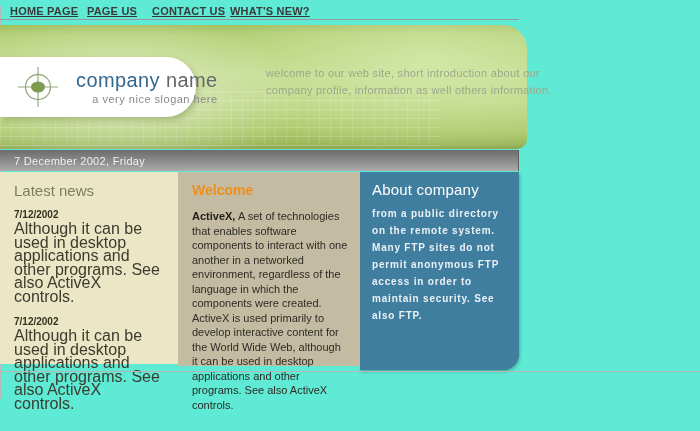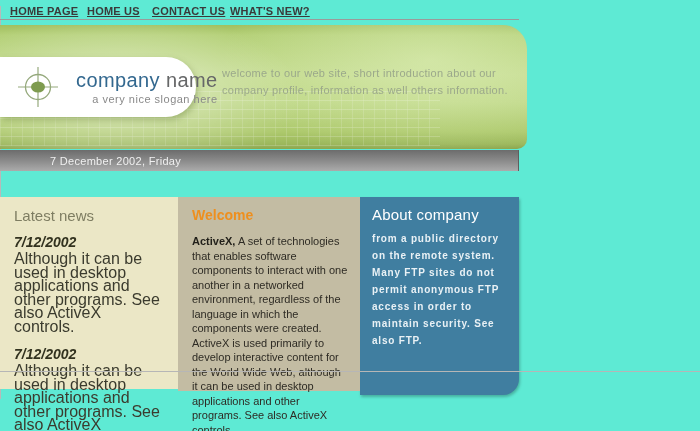--- a/index.html
+++ b/index.html
@@ -74,42 +74,42 @@
   .logo-slogan { font-size: 11px; color: #898989; letter-spacing: 0.5px; margin-top: 1px; }
   .banner-copy { position: absolute; left: 222px; top: 31px; width: 330px; }
   .banner-title {
     font-size: 16px; font-weight: normal;
     color: #848f7e; letter-spacing: 0.3px;
   }
   .banner-intro {
     margin-top: 9px;
     width: 320px;
     font-size: 11px; line-height: 17px;
-    color: #9ba88b; letter-spacing: 0.3px;
+    color: #9ba88b; letter-spacing: 0.3px; margin-left: 44px;
   }
   
   .datebar {
     position: absolute;
     left: 0; top: 150px;
     width: 519px; height: 21px;
     background: linear-gradient(180deg, #6c6c6c 0%, #8d8d8d 55%, #ababab 100%);
     border-right: 1px solid #5f5f5f;
-    display: flex; align-items: center; padding-left: 36px;
+    display: flex; align-items: center;
   }
   .datebar-text { margin-left: 14px; font-size: 11px; color: #f0f0f0; letter-spacing: 0.3px; }
   
-  .col { position: absolute; top: 172px; margin-top: 25px; }
+  .col { position: absolute; top: 172px; }
   .col-news {
     left: 0; width: 178px; height: 192px;
     background: #ebe7c6;
     padding: 10px 14px;
   }
   .col-news-title { font-size: 15px; font-weight: normal; color: #7e7d62; margin-bottom: 10px; }
   .news-item { margin-bottom: 13px; }
-  .news-date { font-size: 14px; font-weight: bold; color: #32321f; margin-bottom: 2px; font-style: italic; }
+  .news-date { font-size: 10px; font-weight: bold; color: #32321f; margin-bottom: 2px; }
   .news-text { font-size: 16px; line-height: 13.5px; color: #3b3b2e; }
   .col-welcome {
     left: 178px; width: 182px; height: 194px;
     background: #c3bca3;
     padding: 10px 14px;
   }
   .col-welcome-title { font-size: 14px; font-weight: bold; color: #ee8f1e; margin-bottom: 11px; }
   .col-welcome-body { font-size: 11px; line-height: 14.5px; color: #2e2b24; width: 157px; }
   .col-welcome-body b { color: #211f19; }
   .col-about {
@@ -138,21 +138,21 @@
   }
 </style>
 </head>
 <body>
 
 <div class="page">
 
   <div class="left-border"></div>
 
   <a class="nav-link" style="left:10px">HOME PAGE</a>
-  <a class="nav-link" style="left:87px">HOME US</a>
+  <a class="nav-link" style="left:87px">PAGE US</a>
   <a class="nav-link" style="left:152px">CONTACT US</a>
   <a class="nav-link" style="left:230px">WHAT'S NEW?</a>
   <div class="nav-rule"></div>
 
   <div class="banner">
     <div class="banner-grid"></div>
 
     <div class="logo-box">
       <svg class="logo-target" width="44" height="44" viewBox="-22 -22 44 44">
         <line x1="0" y1="-20" x2="0" y2="20" stroke="#95a97c" stroke-width="1.2"></line>

